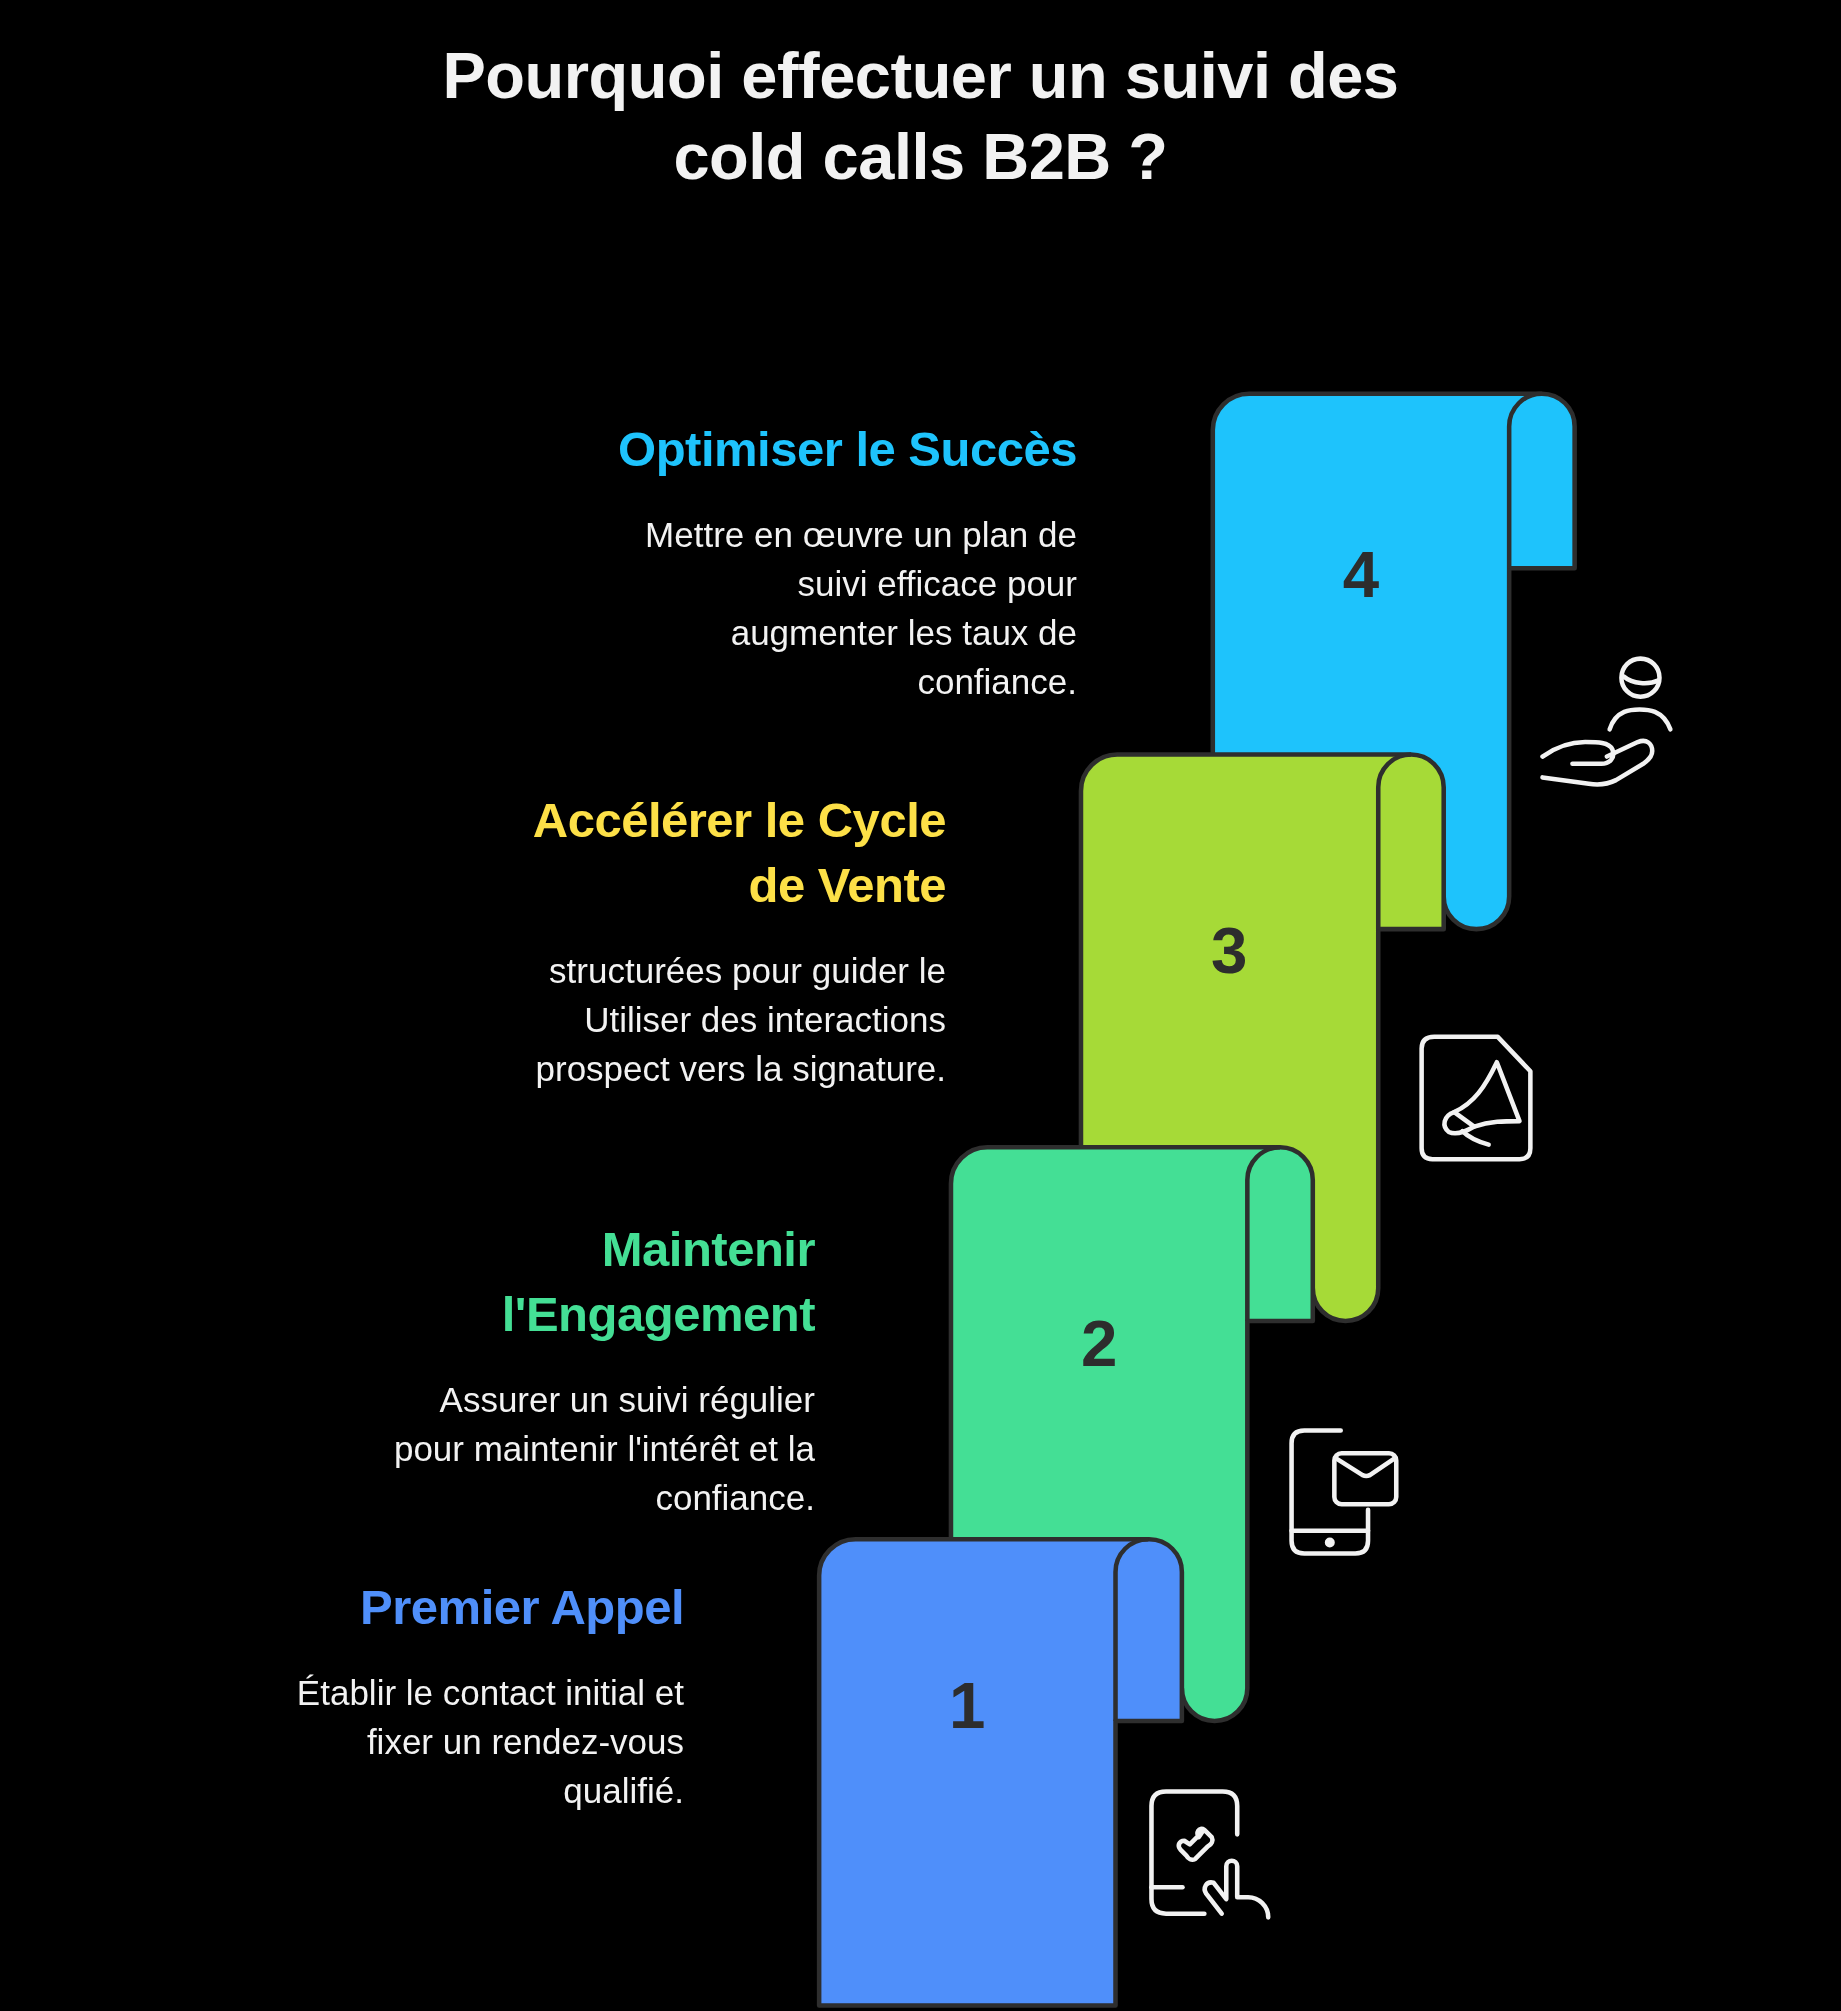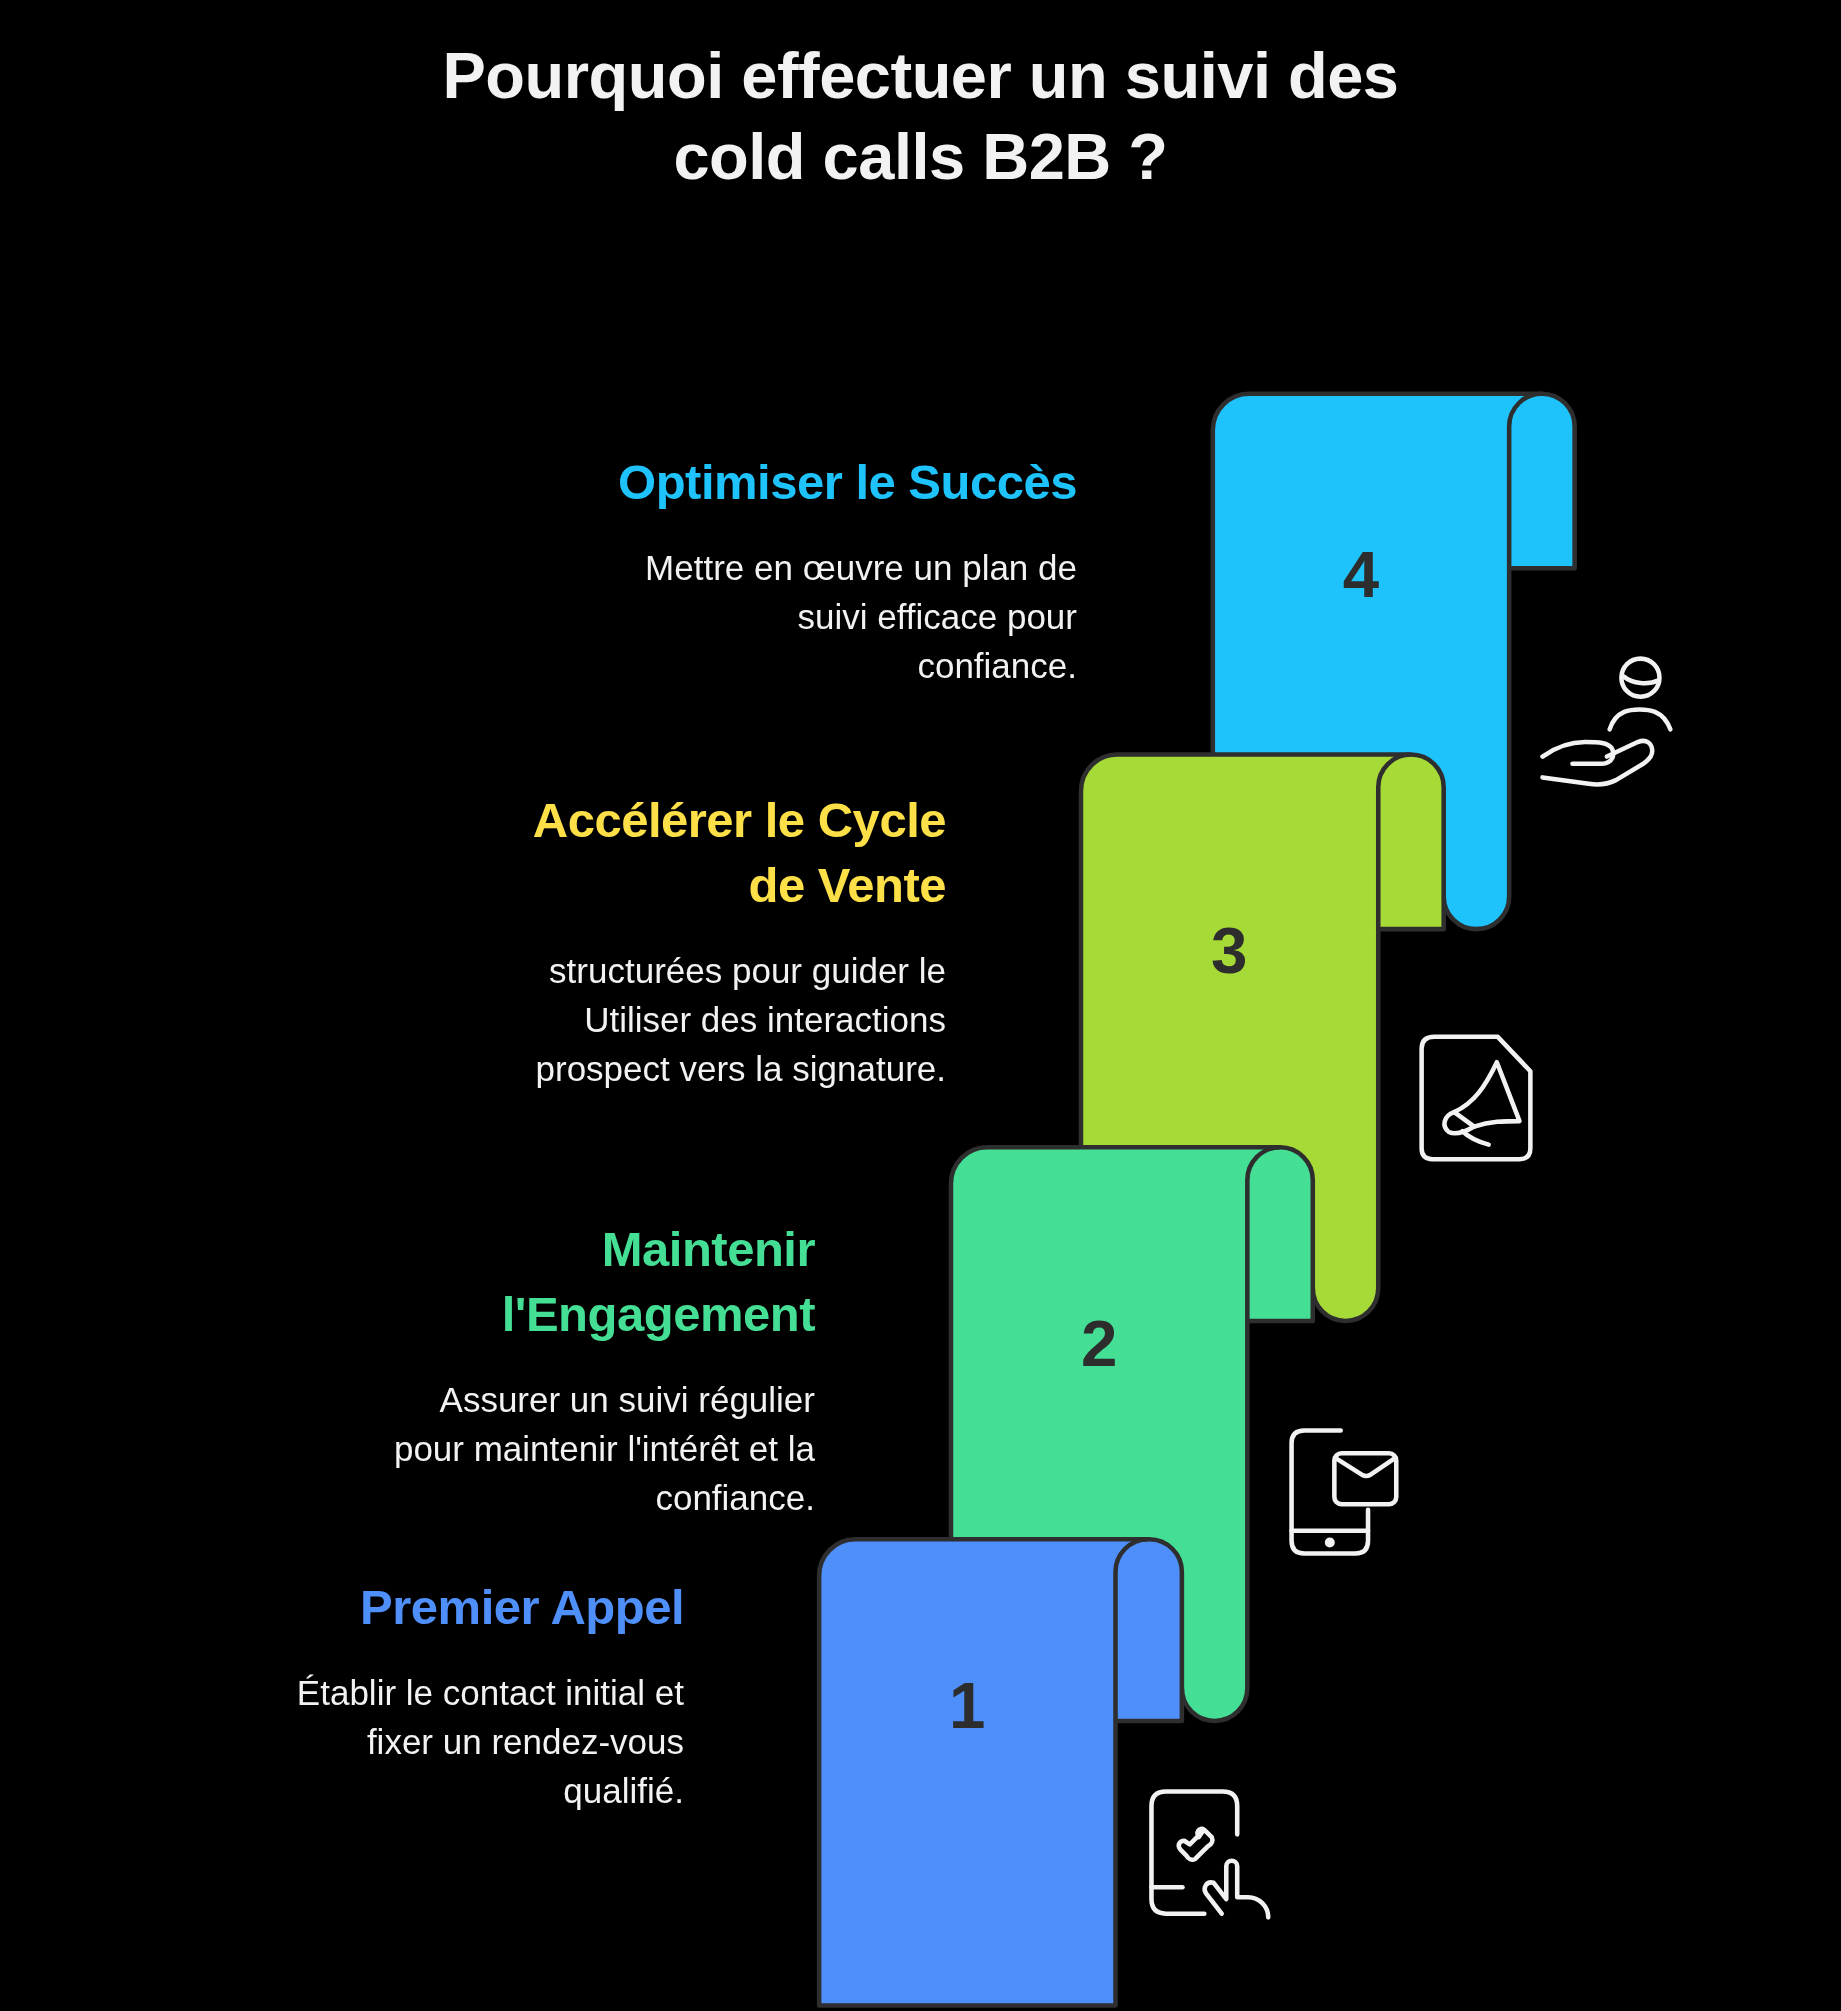--- a/index.html
+++ b/index.html
@@ -61,27 +61,28 @@
     <text class="num" x="1209" y="1503" text-anchor="middle">2</text>
   </g>
 
   <g>
     <path d="M901,1733 A40,40 0 0 1 941,1693 H1264 A36,36 0 0 1 1300,1729 V1893 H1227 V2206 H901 Z" fill="#4f8ffa" stroke="#2e2e2e" stroke-width="5" stroke-linejoin="round"></path>
     <path d="M1227,1893 V1729 A36,36 0 0 1 1263,1693" fill="none" stroke="#2e2e2e" stroke-width="5"></path>
     <text class="num" x="1064" y="1901" text-anchor="middle">1</text>
   </g>
 </svg>
 
-<div class="group" style="left:513px; top:450px;">
+<div class="group" style="left:513px; top:417px;">
   <div class="heading" style="color:#1ec3fc;">
     <span>Optimiser le Succès</span>
   </div>
   <div class="body">
     <span>Mettre en œuvre un plan de</span>
     <span>suivi efficace pour</span>
+    <span>augmenter les taux de</span>
     <span>confiance.</span>
   </div>
 </div>
 
 <div class="group" style="left:382px; top:788px;">
   <div class="heading" style="color:#fde047;">
     <span>Accélérer le Cycle</span>
     <span>de Vente</span>
   </div>
   <div class="body">

